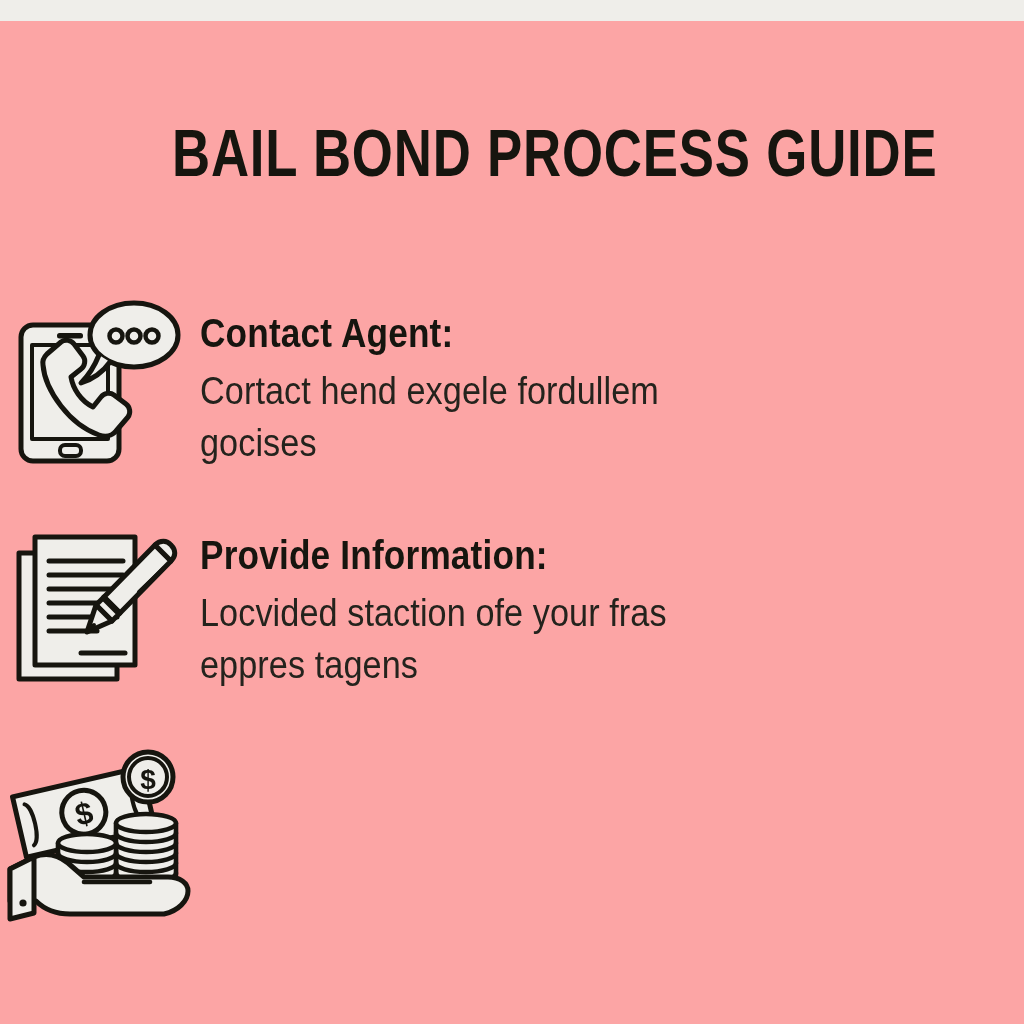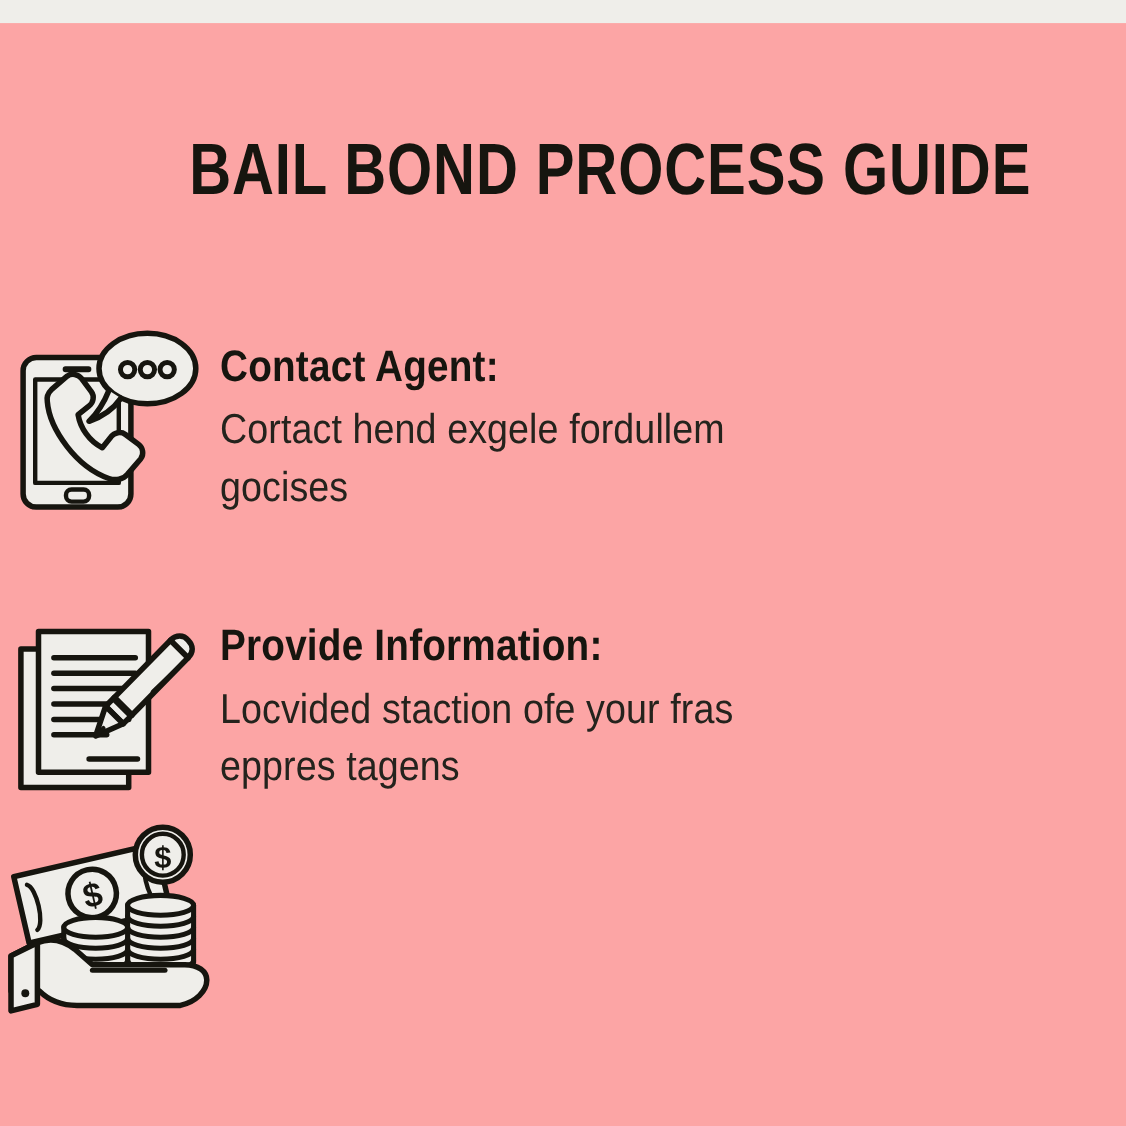--- a/index.html
+++ b/index.html
@@ -95,21 +95,21 @@
     transform: scaleX(0.90);
     transform-origin: left top;
     margin: 0;
     max-width: 620px;
   }
 
   
   .step-1 .step-icon { padding-top: 10px; }
   .step-2 .step-icon { padding-top: 18px; }
   .step-3 .step-icon { padding-top: 10px; }
-  .step-2 { margin-top: 10px; align-items: flex-end; }
+  .step-2 { margin-top: 10px; }
   .step-3 { margin-top: 18px; }
 </style>
 </head>
 <body>
 
 <div id="infographic">
 
   <div class="title">BAIL BOND PROCESS GUIDE</div>
 
   <div class="steps">

